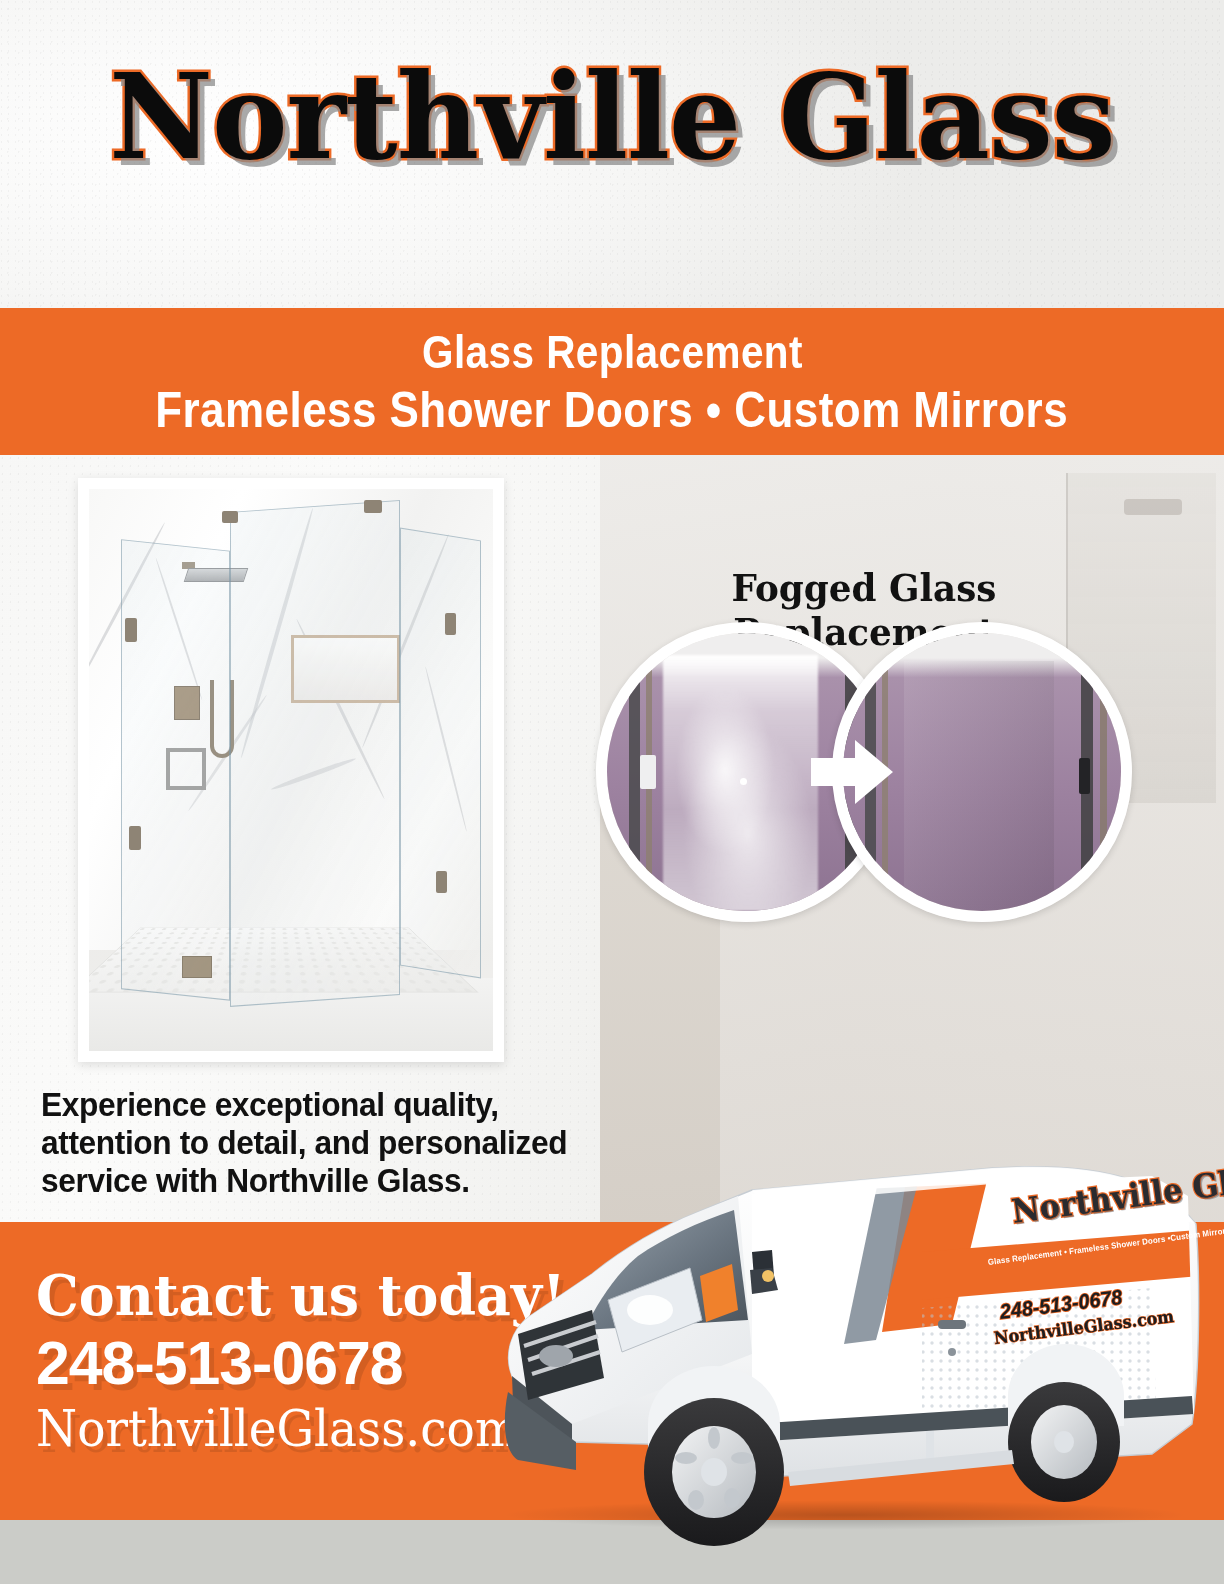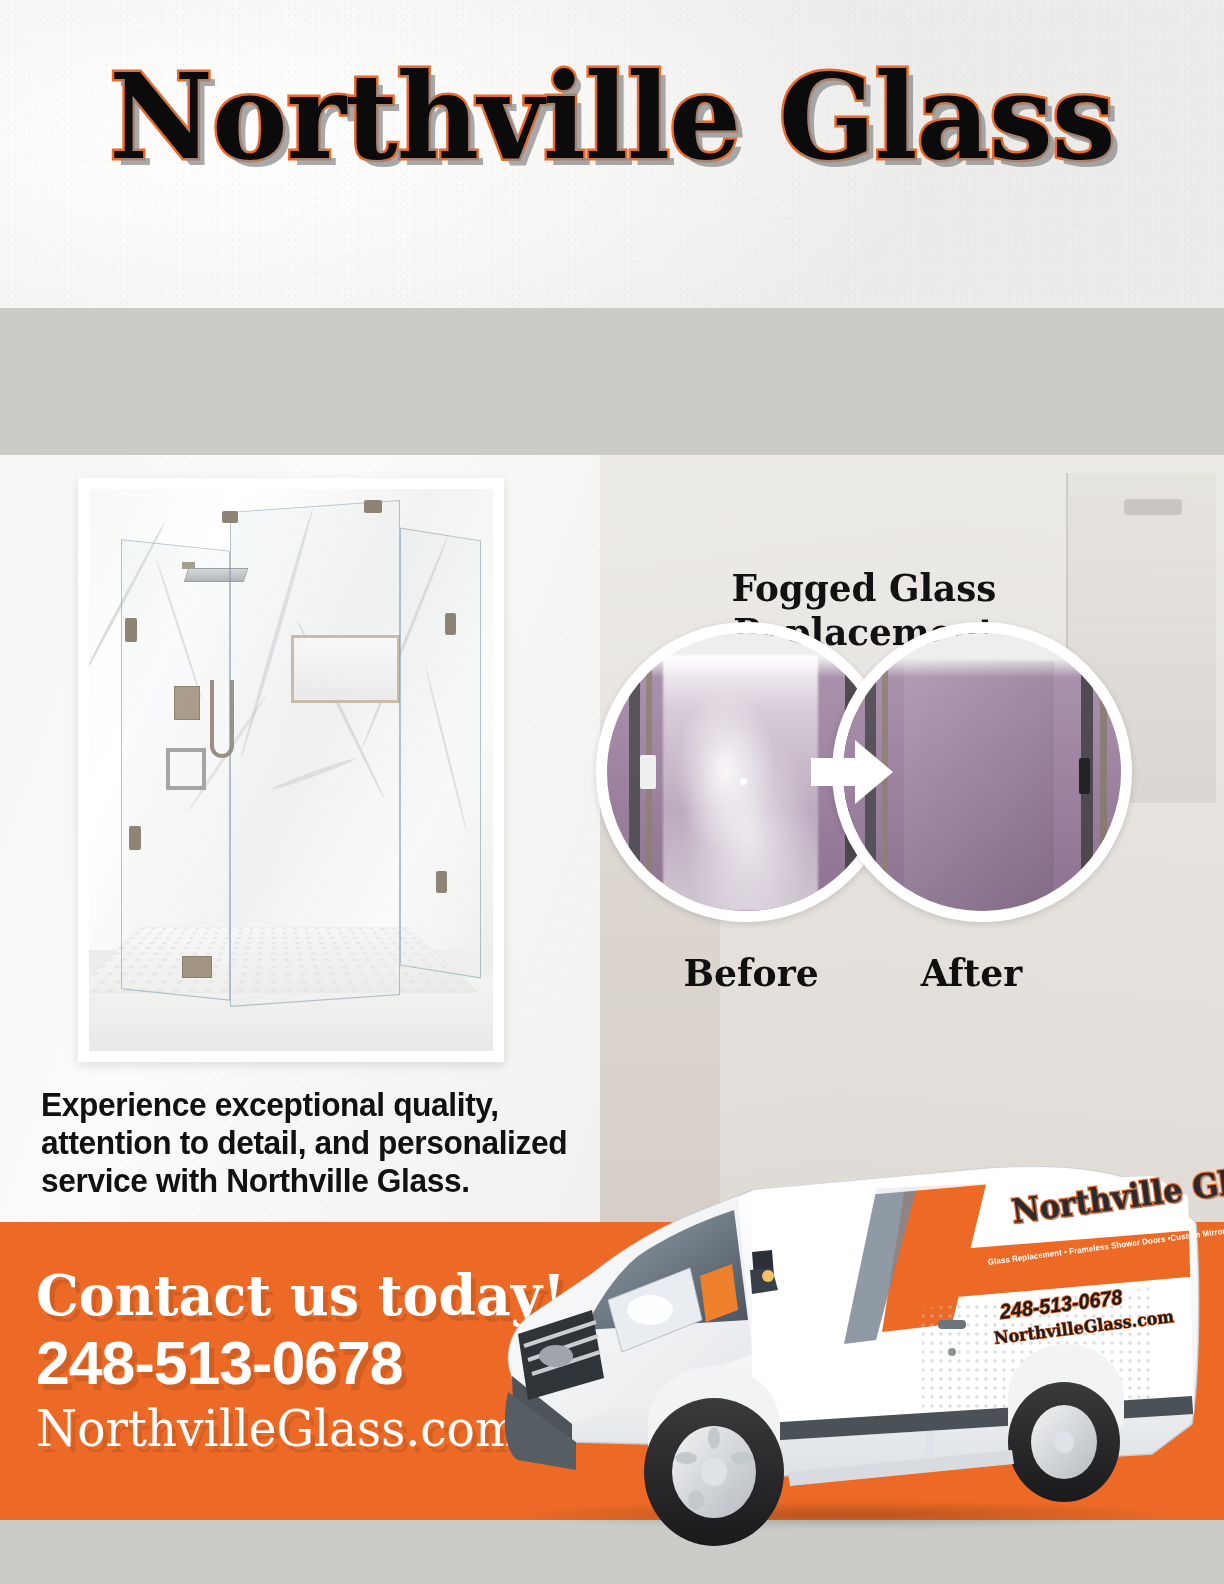--- a/index.html
+++ b/index.html
@@ -363,20 +363,24 @@
       <div class="gknob" style="left:396px; top:148px;"></div>
     </div>
   </div>
   <div class="bg-mid-white-left"></div>
   <div class="bg-bottom-strip"></div>
 
   <div class="title-wrap">
     <div class="title">Northville Glass</div>
   </div>
 
+  <div class="services">
+    <div class="line l1">Glass Replacement</div>
+    <div class="line l2">Frameless Shower Doors • Custom Mirrors</div>
+  </div>
 
   <div class="photo-frame">
     <div class="photo">
       <div class="marble-wall-back">
         <span class="vein v1"></span>
           <span class="vein v2"></span>
           <span class="vein v3"></span>
         <span class="vein v4"></span>
           <span class="vein v5"></span>
           <span class="vein v6"></span>
@@ -426,24 +430,20 @@
           <div class="frame-r2"></div>
         <div class="hinge"></div>
         <div class="curtain-shade"></div>
       </div>
     </div>
     <svg class="arrow" viewBox="0 0 82 76">
       <polygon points="0,24 44,24 44,6 82,38 44,70 44,52 0,52" fill="#ffffff"></polygon>
     </svg>
   </div>
 
-  <div class="ba-labels">
-    <div class="ba-label ba-before">Before</div>
-    <div class="ba-label ba-after">After</div>
-  </div>
 
   <div class="body-copy">
     <div>Experience exceptional quality,</div>
     <div>attention to detail, and personalized</div>
     <div>service with Northville Glass.</div>
   </div>
 
   <div class="footer"></div>
   <div class="contact-block">
     <div class="contact-cta">Contact us today!</div>

